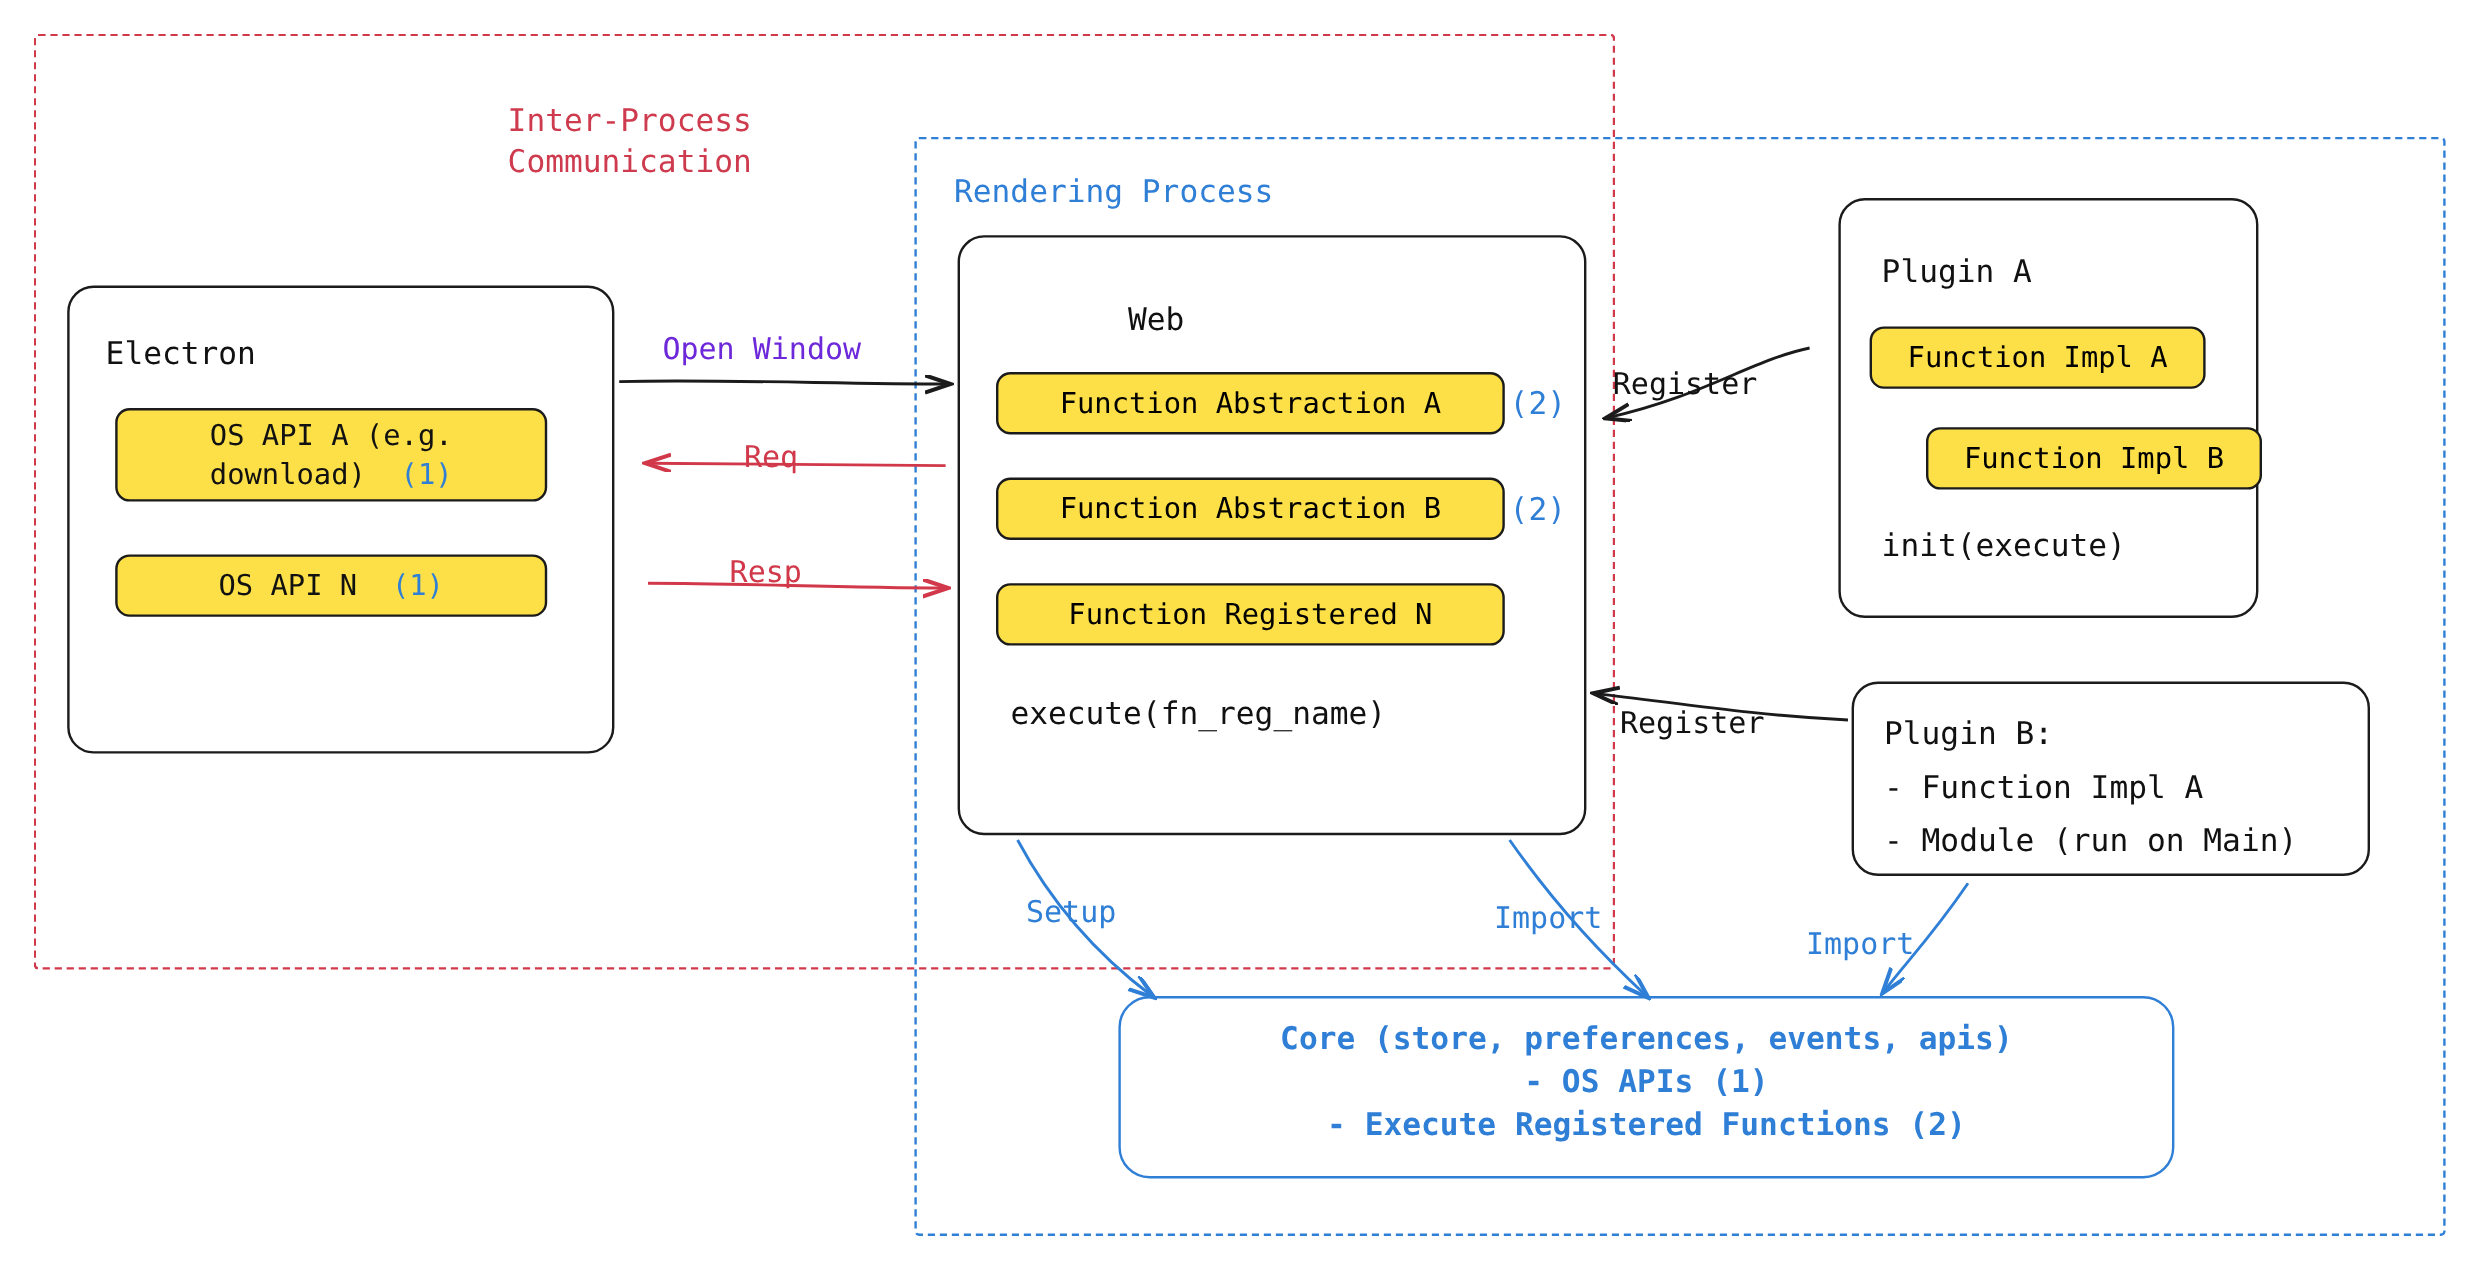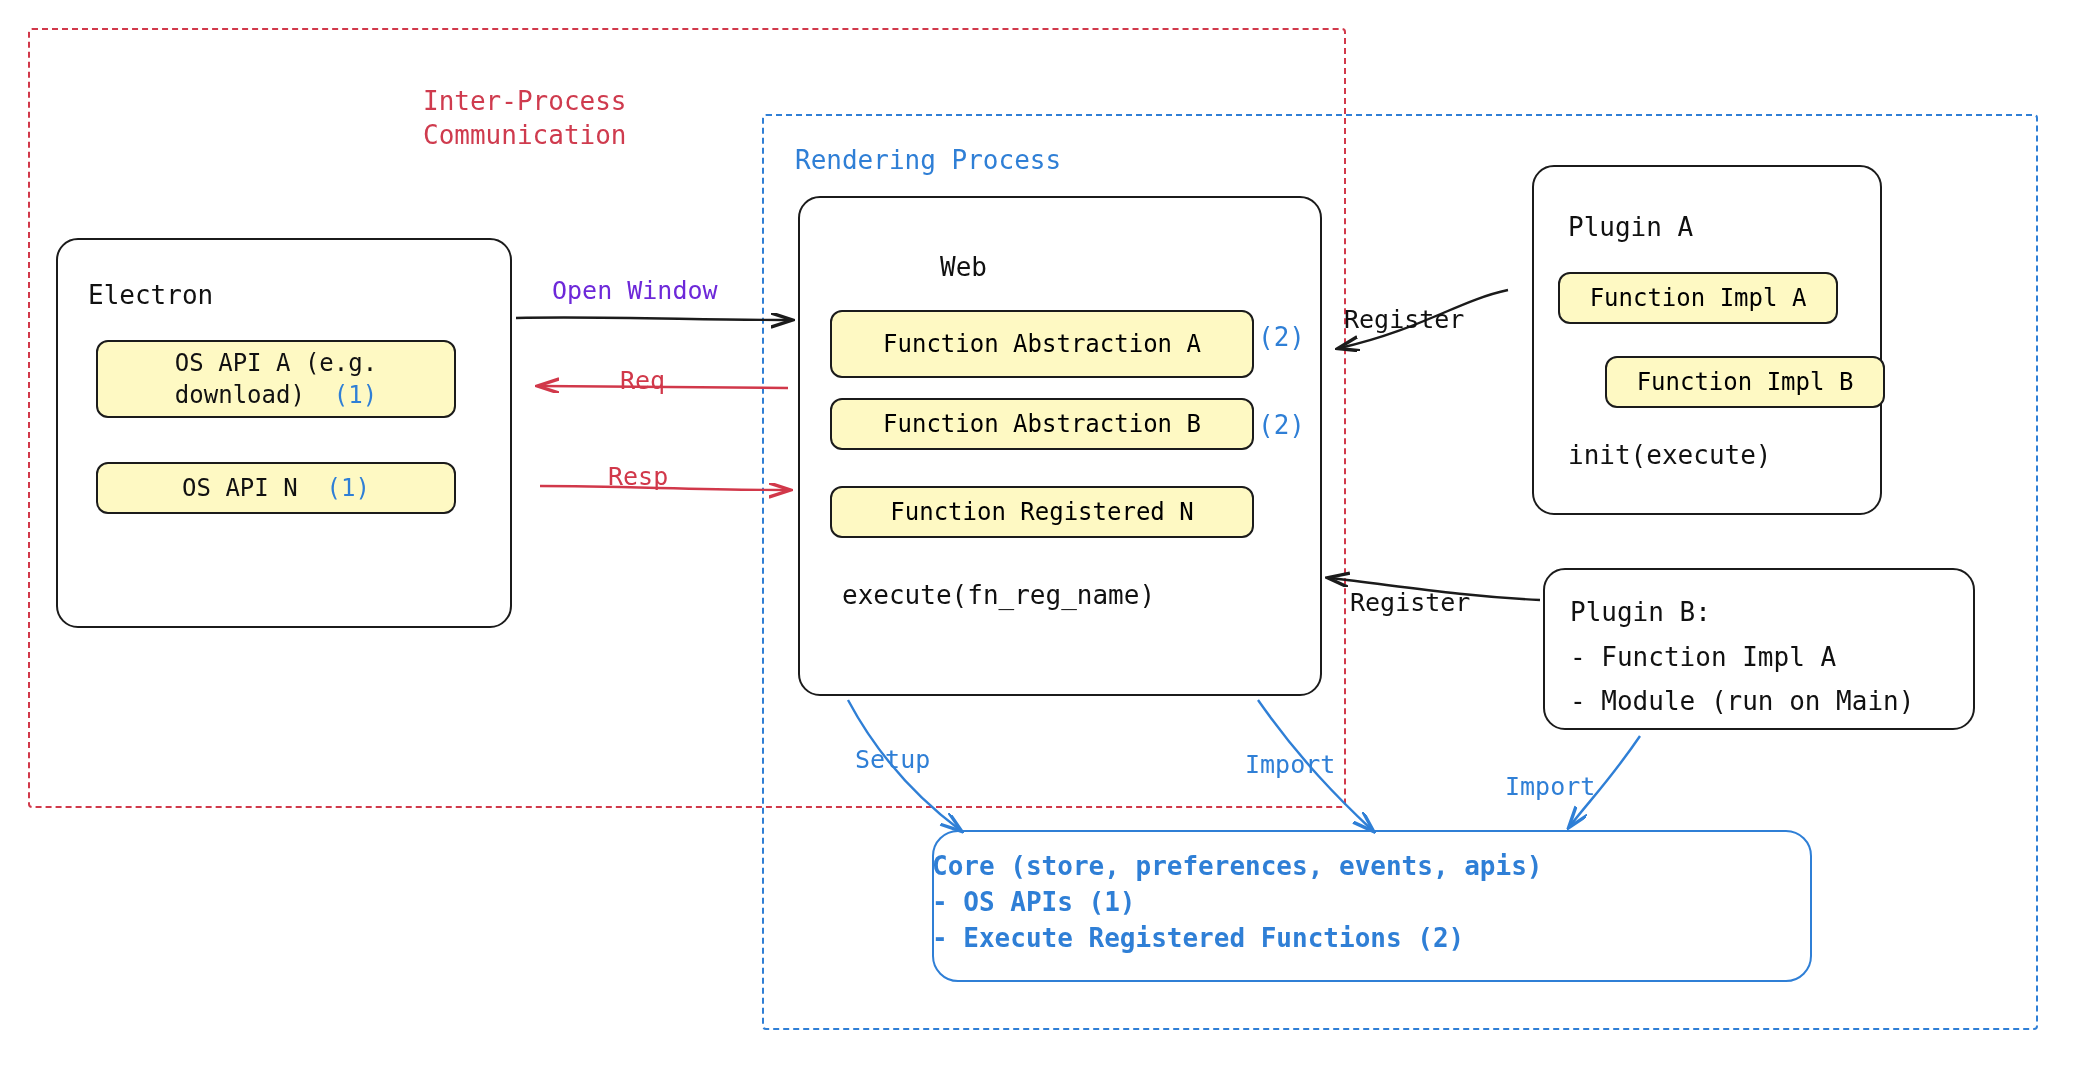--- a/index.html
+++ b/index.html
@@ -45,21 +45,21 @@
 
   
   .box {
     border: 2.5px solid #1b1b1b;
     border-radius: 22px;
     background: #ffffff;
   }
   .box-inner {
     border: 2.5px solid #1b1b1b;
     border-radius: 12px;
-    background: #fef9c3;
+    background: #fde047;
     display: flex;
     align-items: center;
     justify-content: center;
     text-align: center;
   }
 
   
   .electron-box { left: 56px; top: 238px; width: 456px; height: 390px; }
   .electron-title { left: 88px; top: 280px; font-size: 26px; color: #111; }
   .osapi-a {
@@ -69,21 +69,21 @@
   .osapi-a span.txt { display: block; }
   .osapi-n {
     left: 96px; top: 462px; width: 360px; height: 52px;
     font-size: 24px; color: #111;
   }
   .tag-blue { color: #2f7fd6; }
 
   
   .web-box { left: 798px; top: 196px; width: 524px; height: 500px; }
   .web-title { left: 940px; top: 252px; font-size: 26px; color: #111; }
-  .fa-a { left: 830px; top: 310px; width: 424px; height: 68px; font-size: 24px; }
+  .fa-a { left: 830px; top: 310px; width: 424px; height: 52px; font-size: 24px; }
   .fa-b { left: 830px; top: 398px; width: 424px; height: 52px; font-size: 24px; }
   .fa-n { left: 830px; top: 486px; width: 424px; height: 52px; font-size: 24px; }
   .tag2-a { left: 1258px; top: 322px; font-size: 26px; color: #2f7fd6; }
   .tag2-b { left: 1258px; top: 410px; font-size: 26px; color: #2f7fd6; }
   .web-exec { left: 842px; top: 580px; font-size: 26px; color: #111; }
 
   
   .pluginA-box { left: 1532px; top: 165px; width: 350px; height: 350px; }
   .pluginA-title { left: 1568px; top: 212px; font-size: 26px; color: #111; }
   .impl-a { left: 1558px; top: 272px; width: 280px; height: 52px; font-size: 24px; }
@@ -101,21 +101,21 @@
     left: 932px; top: 830px; width: 880px; height: 152px;
     border: 2.5px solid #2f7fd6;
     border-radius: 26px;
     background: #ffffff;
   }
   .core-text {
     left: 932px; top: 848px; width: 880px;
     color: #2f7fd6;
     font-size: 26px;
     line-height: 36px;
-    text-align: left;
+    text-align: center;
     white-space: pre-line;
     font-weight: bold;
   }
 
   
   .edge-label { font-size: 25px; }
   .lbl-open { left: 552px; top: 276px; color: #6d28d9; }
   .lbl-req { left: 620px; top: 366px; color: #d1384a; }
   .lbl-resp { left: 608px; top: 462px; color: #d1384a; }
   .lbl-reg1 { left: 1344px; top: 305px; color: #111; }

